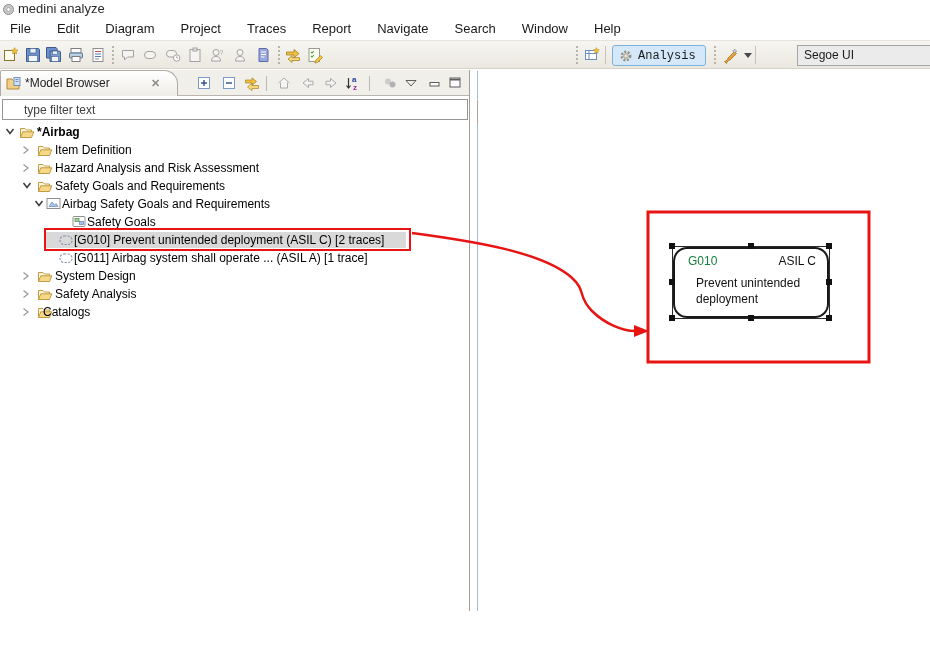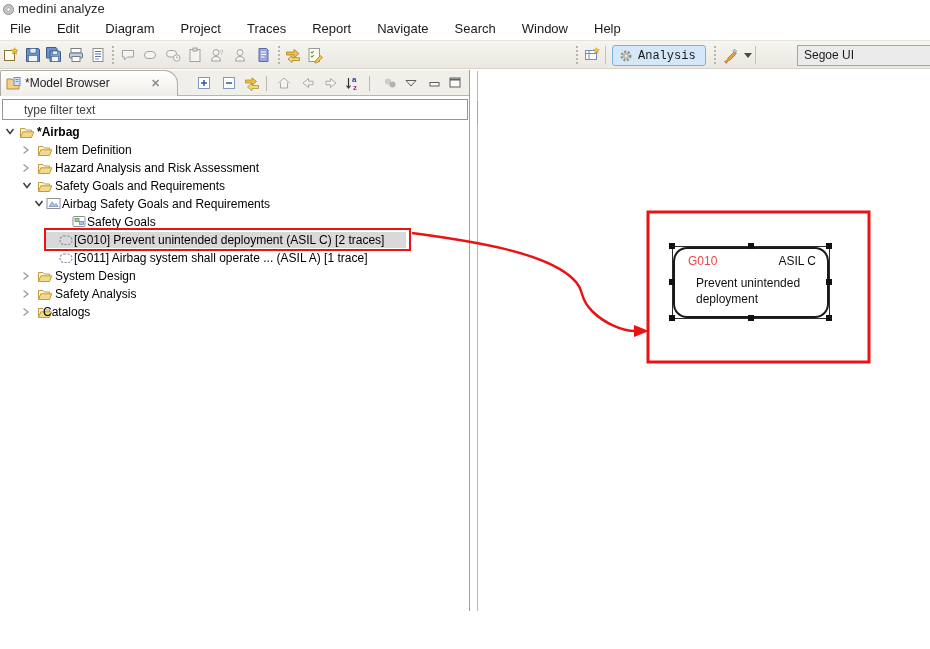--- a/index.html
+++ b/index.html
@@ -60,21 +60,21 @@
   .editor-header { left:477px; top:71px; width:453px; height:27px; background:#f2f0eb; border-bottom:2px solid #a6c1e0;margin-top:28px; }
   .ed-tab { position:absolute; top:0; height:25px; border:1px solid #aaa69d; border-bottom:none;
     border-radius:2px 13px 0 0; background:linear-gradient(#fdfdfd,#f2f0ea); }
   .ed-tab .lbl { position:absolute; top:5px; font-size:12px; color:#2a2a2a; white-space:nowrap; }
   .editor-content { left:478px; top:98px; width:452px; height:513px; background:#fff; }
 
   
   .node-bbox { left:672px; top:246px; width:158px; height:73px; border:1px solid #2a2a2a; }
   .goal-node { left:673px; top:247px; width:156px; height:71px; background:#fff;
     border:2px solid #191919; border-radius:14px; }
-  .goal-node .nid { position:absolute; left:13px; top:5px; font-size:12px; color:#ef4444; }
+  .goal-node .nid { position:absolute; left:13px; top:5px; font-size:12px; color:#15803d; }
   .goal-node .nasil { position:absolute; right:11px; top:5px; font-size:12px; color:#111; }
   .goal-node .nbody { position:absolute; left:21px; top:26px; width:120px; font-size:12px; line-height:16px; color:#111; }
   .handle { position:absolute; width:6px; height:6px; background:#111; }
 
   .overlay { left:0; top:0; width:930px; height:649px; pointer-events:none; z-index:60; }
 </style>
 </head>
 <body>
 
 <div class="canvas">

